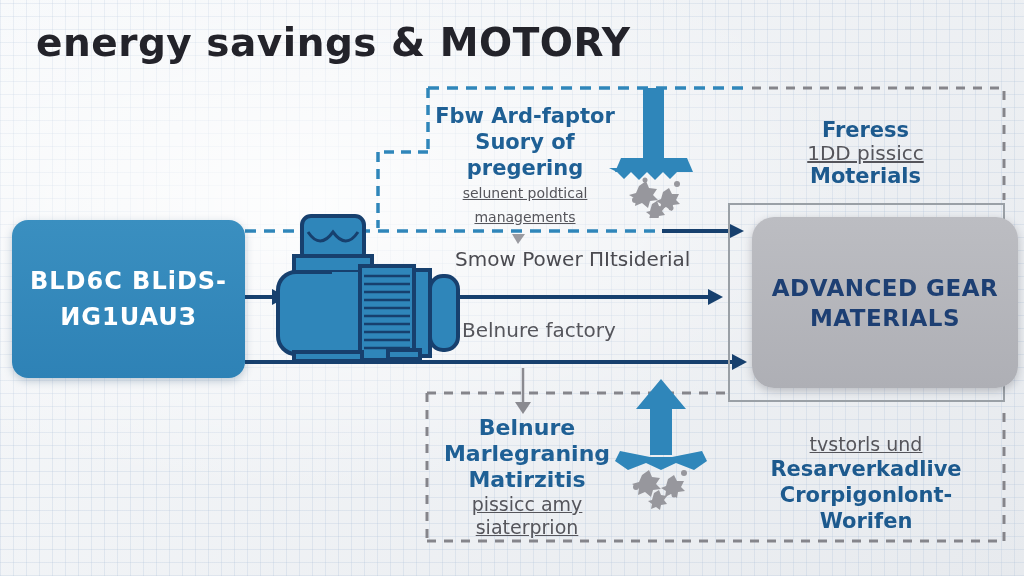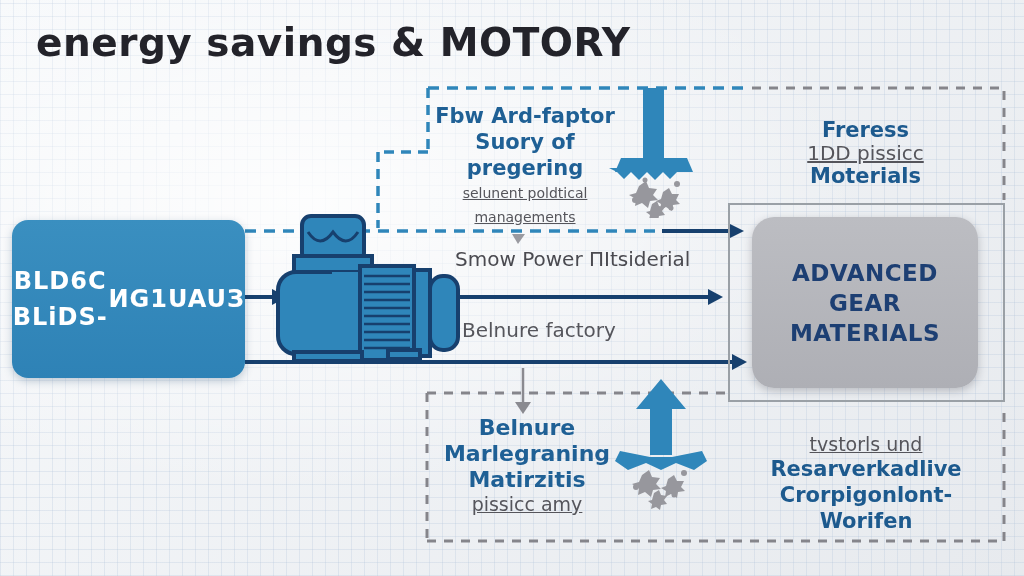--- a/index.html
+++ b/index.html
@@ -16,31 +16,31 @@
   .abs{position:absolute;}
   #page-title{
     left:36px;top:20px;font-size:39px;font-weight:700;color:#23232a;
     letter-spacing:.5px;
   }
   
   #left-node{
     left:12px;top:220px;width:233px;height:158px;border-radius:16px;
     background:linear-gradient(180deg,#3a8fc0,#2e82b6);
     box-shadow:0 3px 8px rgba(20,60,100,.25);
-    display:flex;flex-direction:row;justify-content:center;align-items:center;
+    display:flex;flex-direction:column;justify-content:center;align-items:center;
     color:#fff;font-weight:700;font-size:24px;line-height:36px;letter-spacing:1px;
     text-align:center;z-index:3;
   }
   
   #right-rect{
     left:728px;top:203px;width:277px;height:199px;
     border:2px solid #9aa0a6;box-sizing:border-box;z-index:2;
   }
   #right-node{
-    left:752px;top:217px;width:226px;height:171px;border-radius:22px;
+    left:752px;top:217px;width:266px;height:171px;border-radius:22px;
     background:linear-gradient(180deg,#bcbdc2,#aeafb5);
     box-shadow:0 3px 9px rgba(40,40,50,.25);
     display:flex;flex-direction:column;justify-content:center;align-items:center;
     color:#1d3f73;font-weight:700;font-size:23px;line-height:30px;letter-spacing:.5px;
     text-align:center;z-index:3;
   }
   
   .tblock{text-align:center;z-index:3;}
   .blue-b{color:#1f6095;font-weight:700;}
   .steel-b{color:#1d5a8e;font-weight:700;}
@@ -155,20 +155,21 @@
   <div class="abs" id="right-node">
     <div>ADVANCED GEAR</div>
     <div>MATERIALS</div>
   </div>
 
   <div class="abs tblock" id="bottom-mid-text">
     <div class="l1 blue-b">Belnure</div>
     <div class="l2 blue-b">Marlegraning</div>
     <div class="l3 blue-b">Matirzitis</div>
     <div class="l4 gray-t">pissicc amy</div>
+    <div class="l5 gray-t">siaterprion</div>
   </div>
 
   <svg class="abs" id="press-up" width="110" height="135" viewBox="0 0 110 135">
     <polygon points="55,2 80,32 66,32 66,78 44,78 44,32 30,32" fill="#2f86ba"></polygon>
     <path d="M14 74 L44 80 L66 80 L96 74 L101 84 L88 93 L70 86 L55 93 L40 86 L22 93 L9 84 Z" fill="#2f86ba"></path>
     <g fill="#97979d">
       <path d="M36 98 l7 -5 3 7 8 1 -4 6 5 5 -8 1 -2 7 -6 -5 -7 3 1 -7 -7 -4 7 -2 z"></path>
       <path d="M62 102 l6 -4 3 6 7 0 -3 6 4 4 -7 1 -1 6 -6 -4 -6 3 1 -6 -5 -3 5 -2 z"></path>
       <path d="M48 116 l5 -3 2 5 6 1 -3 4 3 4 -6 1 -1 5 -4 -3 -5 2 1 -5 -4 -3 4 -1 z"></path>
       <circle cx="30" cy="110" r="3"></circle>

